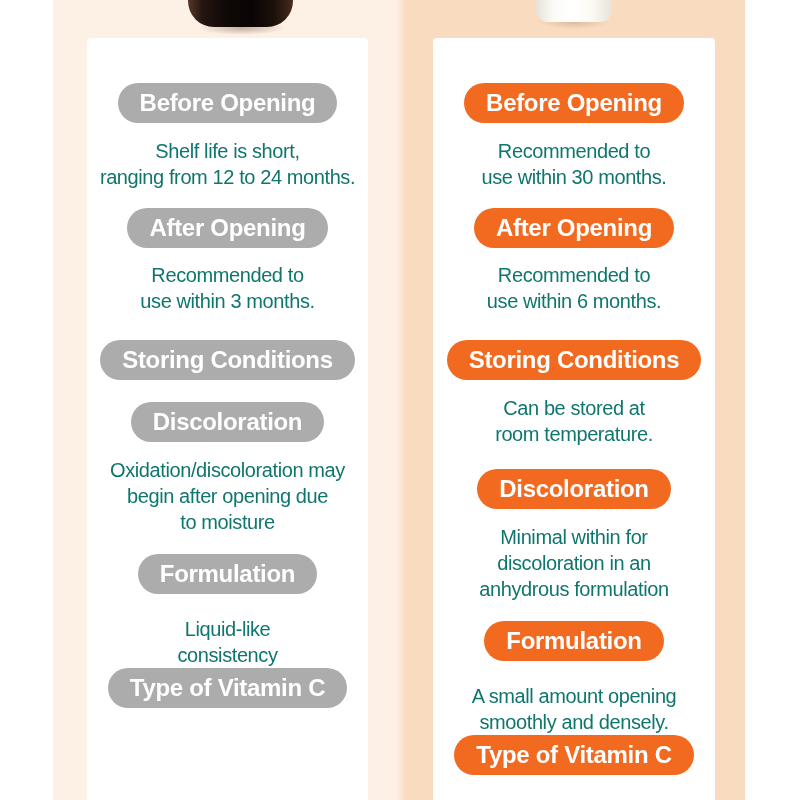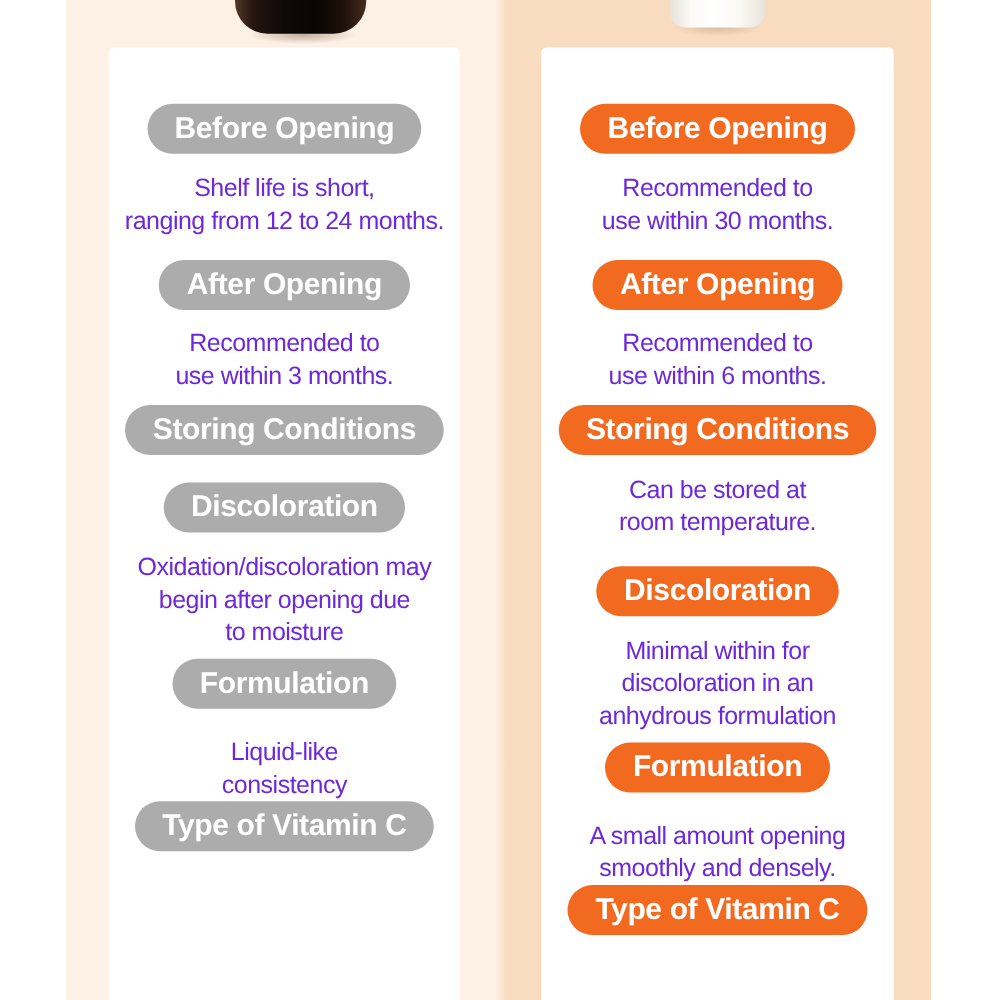--- a/index.html
+++ b/index.html
@@ -48,25 +48,25 @@
   .pill{
     display:inline-flex;align-items:center;justify-content:center;
     height:40px;border-radius:21px;padding:0 22px;
     color:#ffffff;font-size:24px;font-weight:bold;letter-spacing:-0.3px;
     white-space:nowrap;flex:none;
   }
   .pill.gray{background:#ACACAC;}
   .pill.orange{background:#F26A20;}
   .desc{
     margin:0;width:100%;text-align:center;white-space:pre-line;
-    font-size:20px;line-height:26px;color:#6d28d9;letter-spacing:-0.4px;
+    font-size:20px;line-height:26px;color:#0f766e;letter-spacing:-0.4px;
   }
   
-  .mt14{margin-top:14px;} .mt15{margin-top:15px;} .mt17{margin-top:10px;text-align:center;}
-  .mt18{margin-top:18px;} .mt19{margin-top:8px;} .mt22{margin-top:22px;}
+  .mt14{margin-top:14px;} .mt15{margin-top:15px;} .mt17{margin-top:26px;text-align:center;}
+  .mt18{margin-top:18px;} .mt19{margin-top:19px;} .mt22{margin-top:22px;}
   .mt23{}
 </style>
 </head>
 <body>
 
 <div id="stage">
 
   <div class="edge-card left"></div>
   <div class="edge-card right"></div>
 

